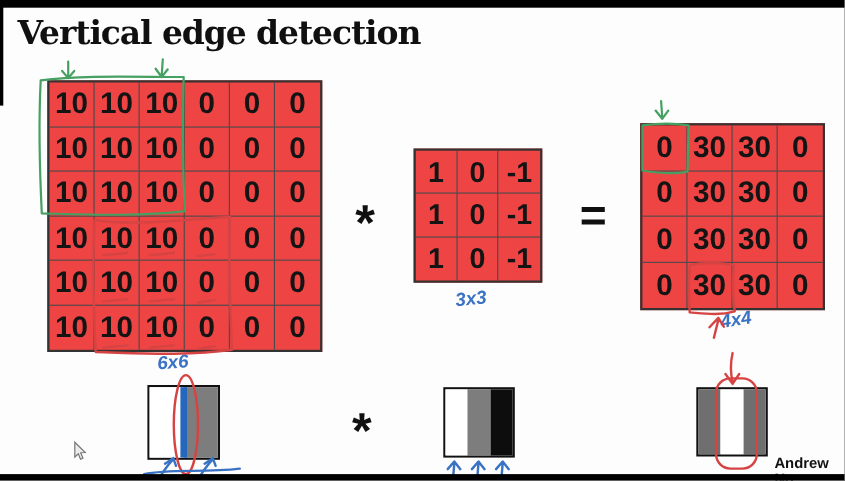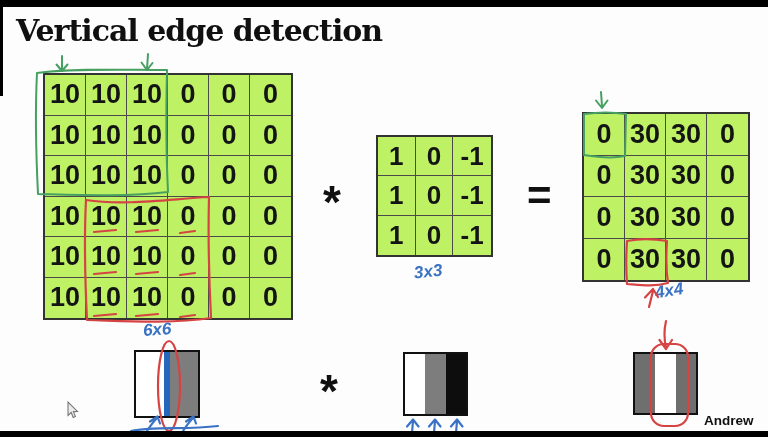--- a/index.html
+++ b/index.html
@@ -4,21 +4,21 @@
 <style>
   html,body{margin:0;padding:0;background:#222;}
   .stage{position:relative;width:768px;height:437px;background:#fdfdfd;overflow:hidden;
          font-family:"Liberation Sans",sans-serif;font-weight:bold;}
   .bar{position:absolute;background:#000;}
   .bar-top{left:0;top:0;width:768px;height:7px;}
   .bar-bottom{left:0;top:431px;width:768px;height:6px;z-index:10;}
   .bar-left{left:0;top:0;width:3px;height:96px;}
   .title{position:absolute;left:16px;top:13px;font-family:"DejaVu Serif","Liberation Serif",serif;
          font-size:30px;letter-spacing:-1px;color:#101010;white-space:nowrap;}
-  .matrix{position:absolute;display:grid;border:2px solid #333;background:#bef264;box-sizing:border-box;}
+  .matrix{position:absolute;display:grid;border:2px solid #333;background:#ef4444;box-sizing:border-box;}
   .matrix .cell{border-right:1.4px solid #4a4a4a;border-bottom:1.4px solid #4a4a4a;
          display:flex;align-items:center;justify-content:center;color:#141414;}
   .matrix .cell.nr{border-right:none;}
   .matrix .cell.nb{border-bottom:none;}
   #input-matrix{left:43px;top:73px;width:250px;height:247px;grid-template-columns:repeat(6,1fr);grid-auto-rows:1fr;}
   #input-matrix .cell{font-size:27px;}
   #filter-matrix{left:376px;top:135px;width:117px;height:122px;grid-template-columns:repeat(3,1fr);grid-auto-rows:1fr;}
   #filter-matrix .cell{font-size:26px;}
   #output-matrix{left:582px;top:112px;width:168px;height:170px;grid-template-columns:repeat(4,1fr);grid-auto-rows:1fr;}
   #output-matrix .cell{font-size:27px;}

